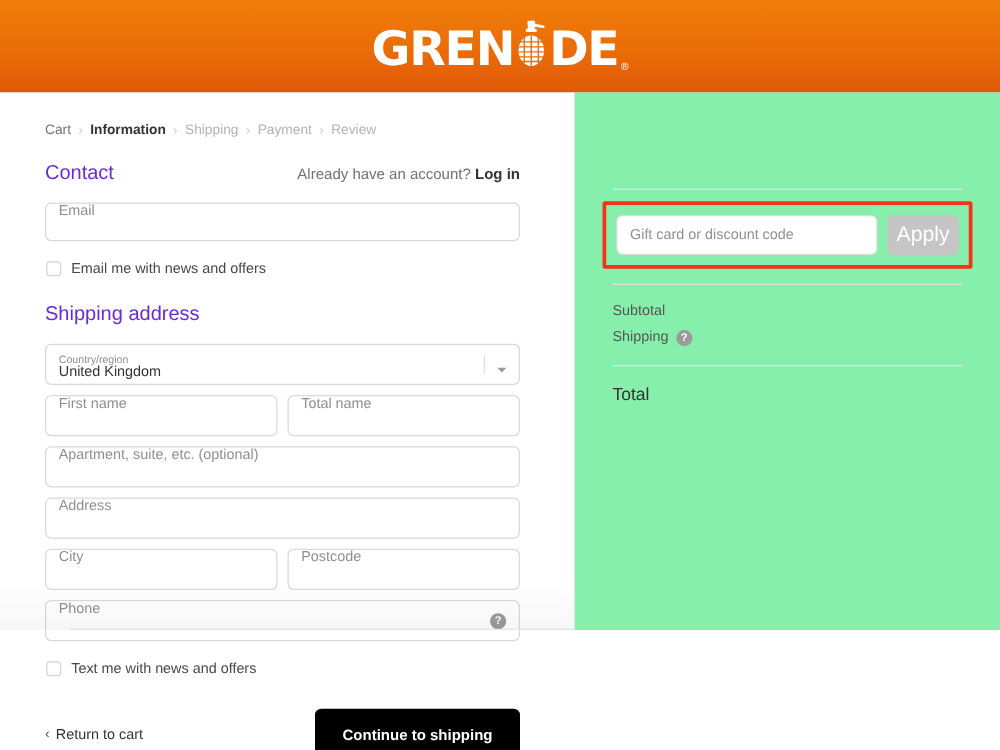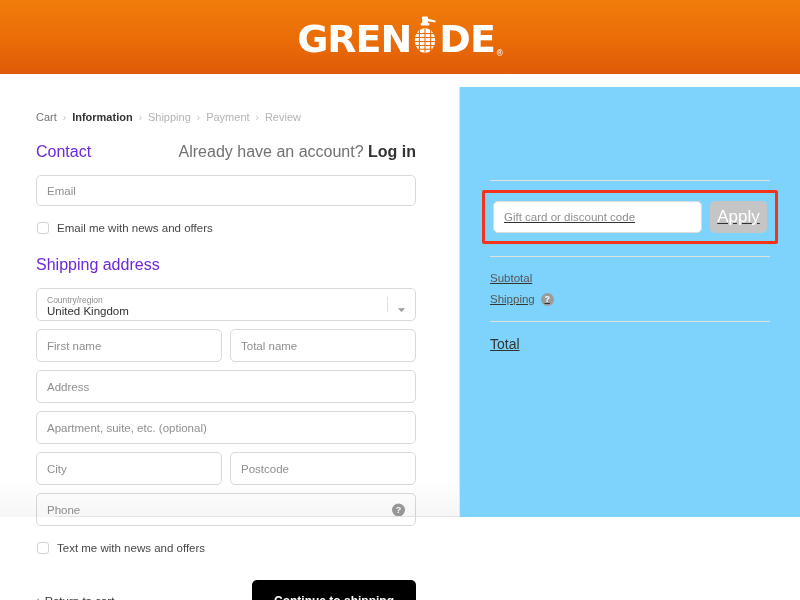--- a/index.html
+++ b/index.html
@@ -53,39 +53,37 @@
     vertical-align: super;
     font-weight: normal;
     margin-left: 1px;
   }
 
   
   .page {
     display: flex;
     height: 430px;
     position: relative;
-    margin-top: 13px;
   }
   .main-col {
     width: 459px;
     box-sizing: border-box;
     background: #ffffff;
     padding: 0 0 0 0;
     position: relative;
   }
   .main-inner {
     padding: 24px 43px 0 36px;
   }
   .side-col {
     width: 341px;
     box-sizing: border-box;
-    background: #7dd3fc;
+    background: #86efac;
     border-left: 1px solid #e6e6e6;
-    padding: 16px 30px;
-    text-decoration: underline;
+    padding: 0 30px;
   }
   .bottom-fade {
     position: absolute;
     left: 0;
     bottom: 0;
     width: 459px;
     height: 38px;
     background: linear-gradient(180deg, rgba(0,0,0,0) 0%, rgba(0,0,0,0.035) 100%);
     pointer-events: none;
   }
@@ -122,40 +120,40 @@
     justify-content: space-between;
     margin-bottom: 14px;
   }
   .section-title {
     font-size: 16px;
     color: #6d28d9;
     font-weight: normal;
     margin: 0;
   }
   .account-note {
-    font-size: 16px;
+    font-size: 12px;
     color: #717171;
   }
   .account-link {
     color: #333333;
     font-weight: bold;
     text-decoration: none;
     cursor: pointer;
   }
 
   
   .field {
     position: relative;
     height: 31px;
     border: 1px solid #d9d9d9;
     border-radius: 5px;
     background: #ffffff;
     box-sizing: border-box;
     display: flex;
-    align-items: center;
+    align-items: flex-start;
     padding: 0 10px;
     margin-bottom: 8px;
     font-size: 11.5px;
     color: #8a8a8a;
   }
   .field.tall {
     height: 33px;
   }
   .field-row {
     display: flex;
@@ -454,25 +452,25 @@
       <div class="field-row">
         <div class="field tall">
           <span class="placeholder">First name</span>
         </div>
         <div class="field tall">
           <span class="placeholder">Total name</span>
         </div>
       </div>
 
       <div class="field tall">
+        <span class="placeholder">Apartment, suite, etc. (optional)</span>
+      </div>
+
+      <div class="field tall">
         <span class="placeholder">Address</span>
-      </div>
-
-      <div class="field tall">
-        <span class="placeholder">Apartment, suite, etc. (optional)</span>
       </div>
 
       <div class="field-row">
         <div class="field tall">
           <span class="placeholder">City</span>
         </div>
         <div class="field tall">
           <span class="placeholder">Postcode</span>
         </div>
       </div>

